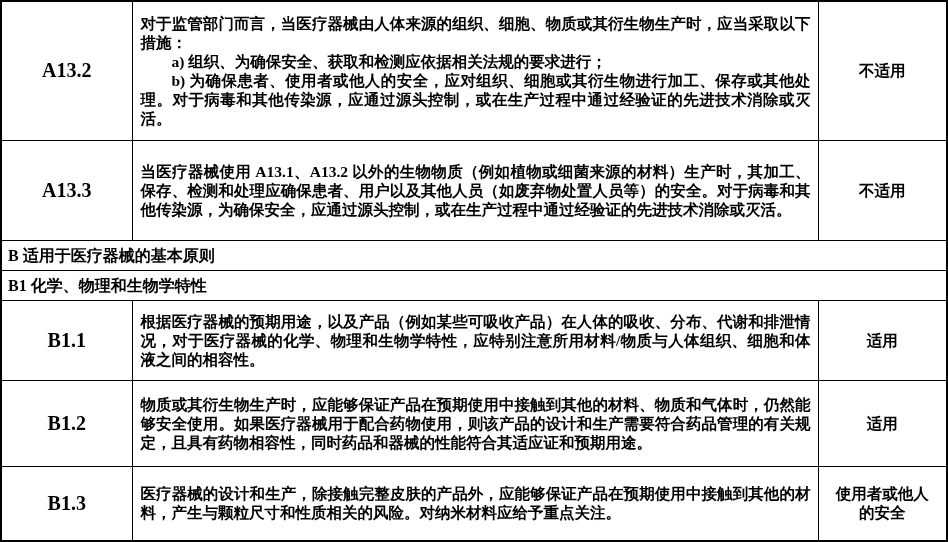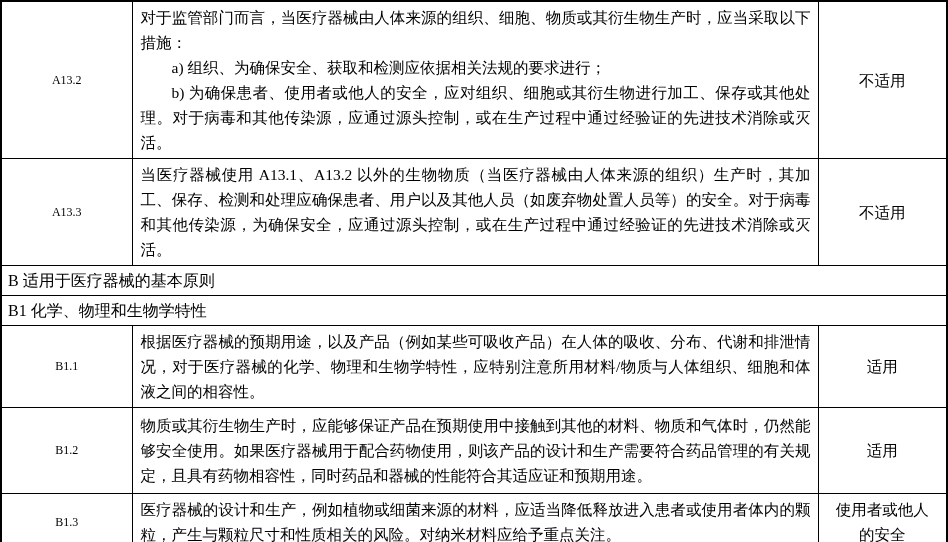--- a/index.html
+++ b/index.html
@@ -15,28 +15,29 @@
     table-layout: fixed;
     background: #ffffff;
   }
   table.reg-table, table.reg-table td {
     border: 1px solid #000000;
   }
   table.reg-table { border-width: 2px; }
   td {
     vertical-align: middle;
     font-size: 15.5px;
-    line-height: 25px;
+    line-height: 19px;
+    font-weight: bold;
   }
   col.c-code   { width: 131px; }
   col.c-desc   { width: auto;  }
   col.c-status { width: 129px; }
   td.code-cell {
     text-align: center;
-    font-size: 12px;
+    font-size: 20px;
   }
   td.desc-cell {
     padding: 3px 7px 3px 8px;
     text-align: justify;
     text-justify: inter-ideograph;
   }
   td.desc-cell p { margin: 0; }
   td.desc-cell p.indent { text-indent: 2em; }
   td.status-cell {
     text-align: center;
@@ -65,21 +66,21 @@
         <p>对于监管部门而言，当医疗器械由人体来源的组织、细胞、物质或其衍生物生产时，应当采取以下措施：</p>
         <p class="indent">a) 组织、为确保安全、获取和检测应依据相关法规的要求进行；</p>
         <p class="indent">b) 为确保患者、使用者或他人的安全，应对组织、细胞或其衍生物进行加工、保存或其他处理。对于病毒和其他传染源，应通过源头控制，或在生产过程中通过经验证的先进技术消除或灭活。</p>
       </td>
       <td class="status-cell">不适用</td>
     </tr>
 
     <tr style="height:100px;">
       <td class="code-cell">A13.3</td>
       <td class="desc-cell">
-        <p>当医疗器械使用 A13.1、A13.2 以外的生物物质（当医疗器械由人体来源的组织）生产时，其加工、保存、检测和处理应确保患者、用户以及其他人员（如废弃物处置人员等）的安全。对于病毒和其他传染源，为确保安全，应通过源头控制，或在生产过程中通过经验证的先进技术消除或灭活。</p>
+        <p>当医疗器械使用 A13.1、A13.2 以外的生物物质（例如植物或细菌来源的材料）生产时，其加工、保存、检测和处理应确保患者、用户以及其他人员（如废弃物处置人员等）的安全。对于病毒和其他传染源，为确保安全，应通过源头控制，或在生产过程中通过经验证的先进技术消除或灭活。</p>
       </td>
       <td class="status-cell">不适用</td>
     </tr>
 
     <tr style="height:30px;">
       <td class="section-cell" colspan="3">B 适用于医疗器械的基本原则</td>
     </tr>
 
     <tr style="height:30px;">
       <td class="section-cell" colspan="3">B1 化学、物理和生物学特性</td>
@@ -97,18 +98,18 @@
       <td class="code-cell">B1.2</td>
       <td class="desc-cell">
         <p>物质或其衍生物生产时，应能够保证产品在预期使用中接触到其他的材料、物质和气体时，仍然能够安全使用。如果医疗器械用于配合药物使用，则该产品的设计和生产需要符合药品管理的有关规定，且具有药物相容性，同时药品和器械的性能符合其适应证和预期用途。</p>
       </td>
       <td class="status-cell">适用</td>
     </tr>
 
     <tr>
       <td class="code-cell">B1.3</td>
       <td class="desc-cell">
-        <p>医疗器械的设计和生产，例如植物或细菌来源的材料，应适当降低释放进入患者或使用者体内的颗粒，产生与颗粒尺寸和性质相关的风险。对纳米材料应给予重点关注。</p>
+        <p>医疗器械的设计和生产，除接触完整皮肤的产品外，应能够保证产品在预期使用中接触到其他的材料，产生与颗粒尺寸和性质相关的风险。对纳米材料应给予重点关注。</p>
       </td>
       <td class="status-cell">使用者或他人的安全</td>
     </tr>
   </tbody>
 </table>
 
 </body></html>

